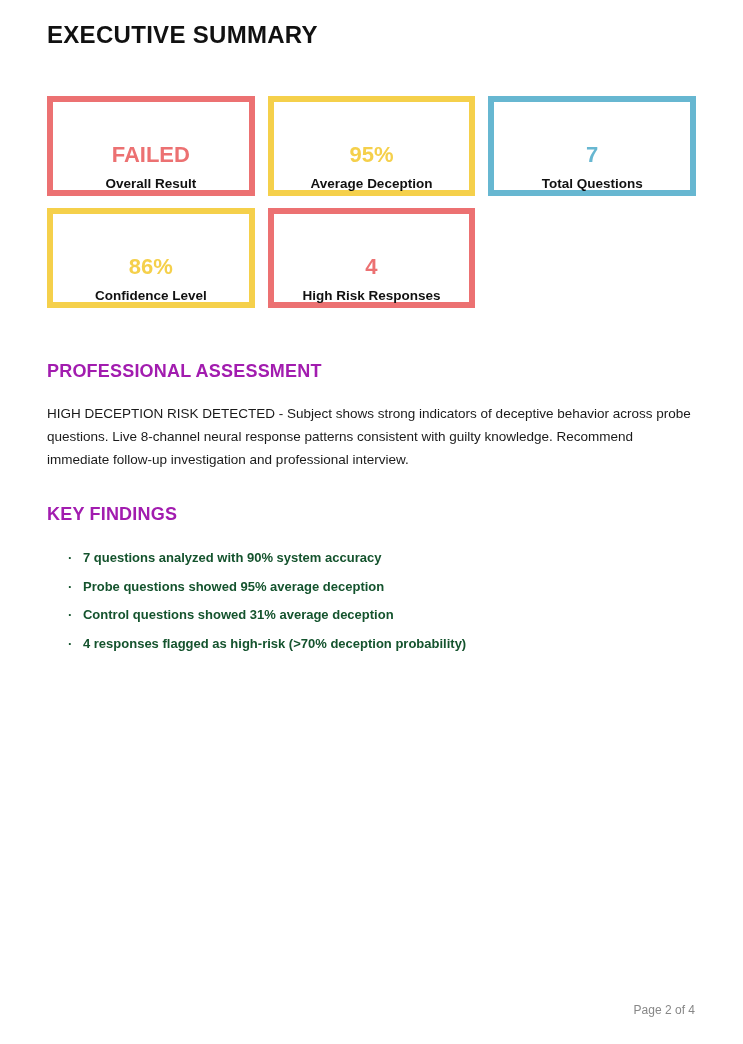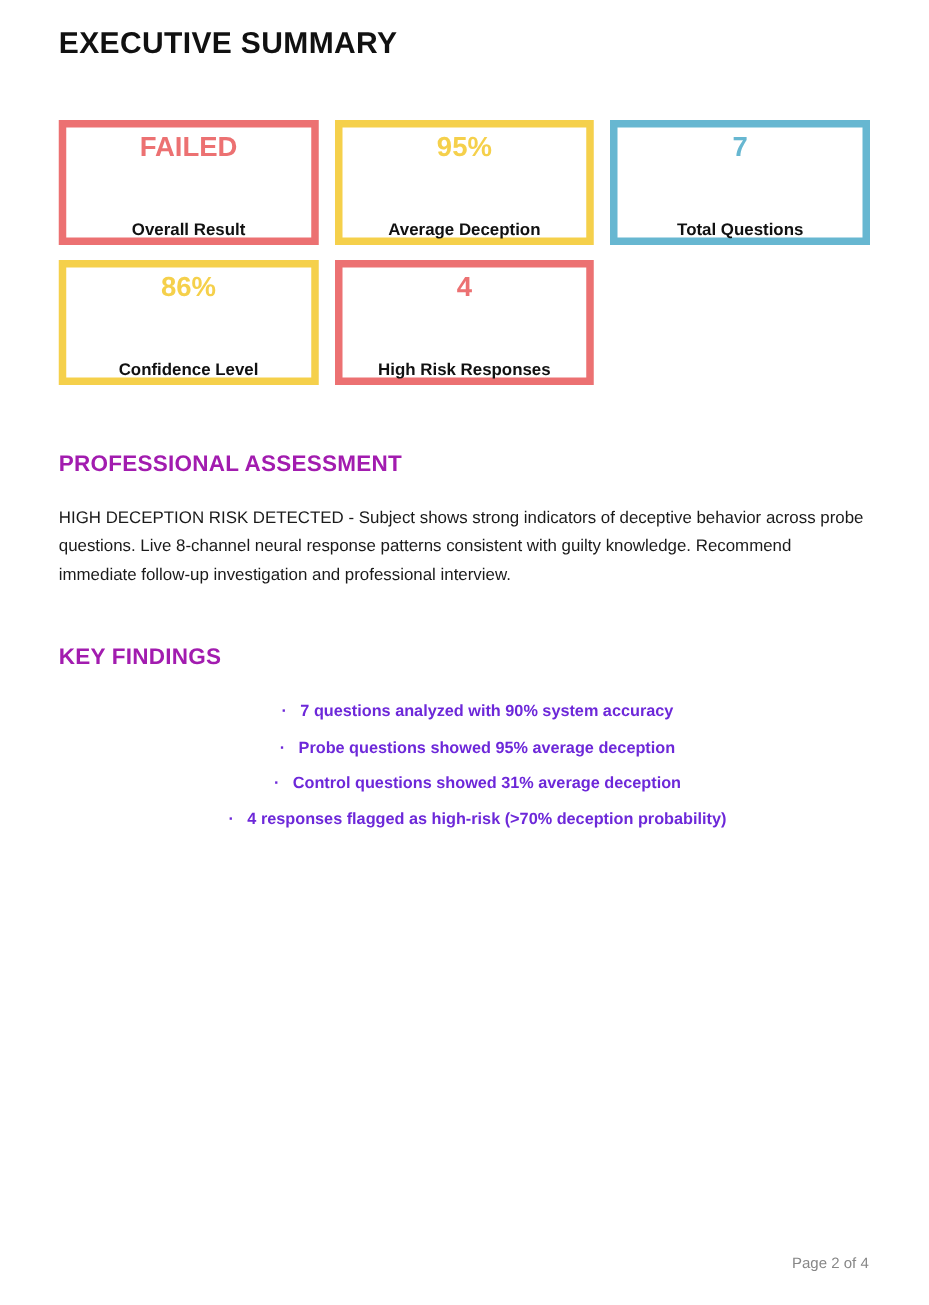--- a/index.html
+++ b/index.html
@@ -35,21 +35,21 @@
     column-gap: 13px;
     row-gap: 12px;
   }
   .stat-card {
     border: 6px solid var(--c, #cccccc);
     background: #ffffff;
     height: 83px;
     display: flex;
     flex-direction: column;
     align-items: center;
-    justify-content: space-between;
+    justify-content: flex-end;
     padding-top: 5px;
     box-sizing: content-box;
     gap: 11px;
   }
   .stat-value {
     font-size: 22px;
     font-weight: bold;
     color: var(--c, #333333);
     line-height: 1;
   }
@@ -71,34 +71,33 @@
   }
   .assessment-body {
     margin: 20px 0 0 0;
     font-size: 13.5px;
     font-weight: normal;
     color: #1a1a1a;
     line-height: 23px;
     max-width: 652px;
   }
   .findings-section {
-    margin-top: 44px;
+    margin-top: 33px;
   }
   .findings-list {
     list-style: none;
     margin: 19px 0 0 0;
     padding: 0 0 0 21px;
   }
   .finding-item {
     font-size: 13px;
     font-weight: bold;
-    color: #6d28d9;
+    color: #14532d;
     line-height: 28.5px;
     white-space: nowrap;
-    text-align: center;
   }
   .bullet-dot {
     display: inline-block;
     margin-right: 7px;
   }
   .page-footer {
     position: absolute;
     top: 1003px;
     right: 48px;
     font-size: 12px;

